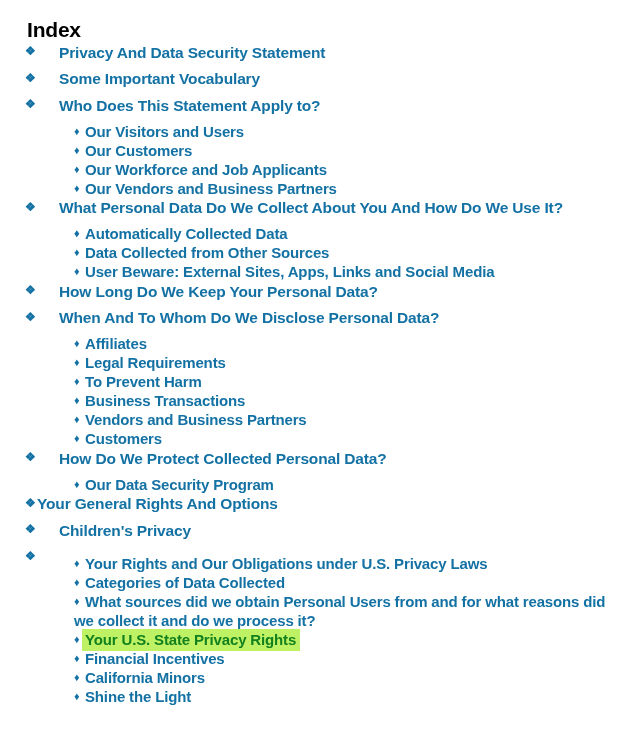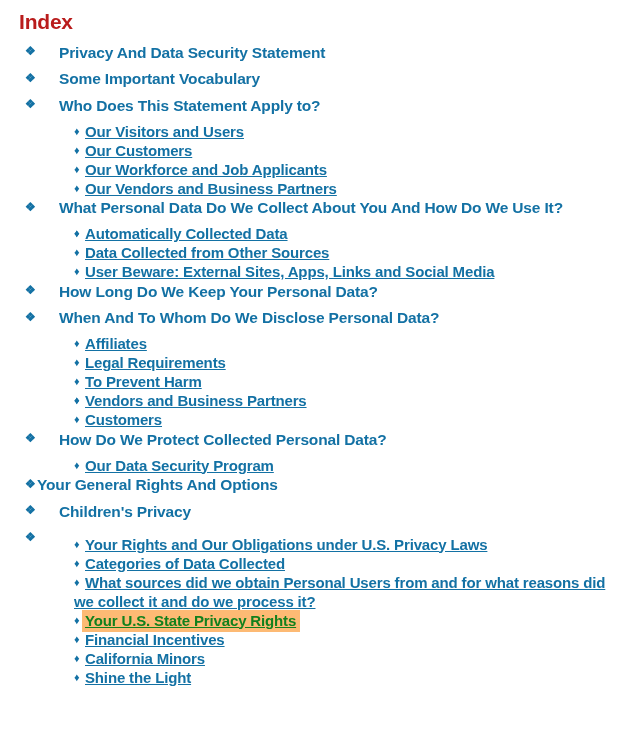--- a/index.html
+++ b/index.html
@@ -24,24 +24,24 @@
     box-sizing: border-box;
     padding: 0;
   }
 
   .page-title {
     position: absolute;
     left: 19px;
     top: 10px;
     font-size: 21px;
     font-weight: bold;
-    color: #b91c1c;
+    color: #000000;
     letter-spacing: -0.2px;
     line-height: 24px;
-    margin: 0;
+    margin: 8px;
   }
 
   .toc {
     position: absolute;
     left: 0;
     top: 42px;
     width: 622px;
     margin: 0;
     padding: 0;
     list-style: none;
@@ -94,35 +94,34 @@
     position: absolute;
     left: 74px;
     top: 0;
     font-size: 11px;
     line-height: 19px;
     color: #1371a4;
   }
   .lvl2 .label {
     display: inline;
     margin-left: 11px;
-    text-decoration: underline;
   }
 
   
   .lvl2.wrap {
     padding-left: 74px;
     text-indent: 0;
   }
   .lvl2.wrap .label {
     margin-left: 11px;
   }
 
   
   .hit .label {
-    background: #fdba74;
+    background: #bef264;
     color: #12801d;
     padding: 2px 4px 3px 3px;
     margin-left: 8px;
     box-decoration-break: clone;
     -webkit-box-decoration-break: clone;
   }
 </style>
 </head>
 <body>
 
@@ -141,21 +140,21 @@
       <a class="toc-item lvl1"><span class="bullet">❖</span><span class="label">What Personal Data Do We Collect About You And How Do We Use It?</span></a>
       <a class="toc-item lvl2"><span class="bullet">♦</span></a>
       <a class="toc-item lvl2"><span class="bullet">♦</span><span class="label">Automatically Collected Data</span></a>
       <a class="toc-item lvl2"><span class="bullet">♦</span><span class="label">Data Collected from Other Sources</span></a>
       <a class="toc-item lvl2"><span class="bullet">♦</span><span class="label">User Beware: External Sites, Apps, Links and Social Media</span></a>
       <a class="toc-item lvl1"><span class="bullet">❖</span><span class="label">How Long Do We Keep Your Personal Data?</span></a>
       <a class="toc-item lvl1"><span class="bullet">❖</span><span class="label">When And To Whom Do We Disclose Personal Data?</span></a>
       <a class="toc-item lvl2"><span class="bullet">♦</span><span class="label">Affiliates</span></a>
       <a class="toc-item lvl2"><span class="bullet">♦</span><span class="label">Legal Requirements</span></a>
       <a class="toc-item lvl2"><span class="bullet">♦</span><span class="label">To Prevent Harm</span></a>
-      <a class="toc-item lvl2"><span class="bullet">♦</span></a>
+      <a class="toc-item lvl2"><span class="bullet">♦</span><span class="label">Business Transactions</span></a>
       <a class="toc-item lvl2"><span class="bullet">♦</span><span class="label">Vendors and Business Partners</span></a>
       <a class="toc-item lvl2"><span class="bullet">♦</span><span class="label">Customers</span></a>
       <a class="toc-item lvl1"><span class="bullet">❖</span><span class="label">How Do We Protect Collected Personal Data?</span></a>
       <a class="toc-item lvl2"><span class="bullet">♦</span><span class="label">Our Data Security Program</span></a>
       <a class="toc-item lvl1 tight"><span class="bullet">❖</span><span class="label">Your General Rights And Options</span></a>
       <a class="toc-item lvl1"><span class="bullet">❖</span><span class="label">Children's Privacy</span></a>
       <a class="toc-item lvl1"><span class="bullet">❖</span></a>
       <a class="toc-item lvl2"><span class="bullet">♦</span><span class="label">Your Rights and Our Obligations under U.S. Privacy Laws</span></a>
       <a class="toc-item lvl2"><span class="bullet">♦</span><span class="label">Categories of Data Collected</span></a>
       <a class="toc-item lvl2 wrap"><span class="bullet">♦</span><span class="label">What sources did we obtain Personal Users from and for what reasons did we collect it and do we process it?</span></a>

